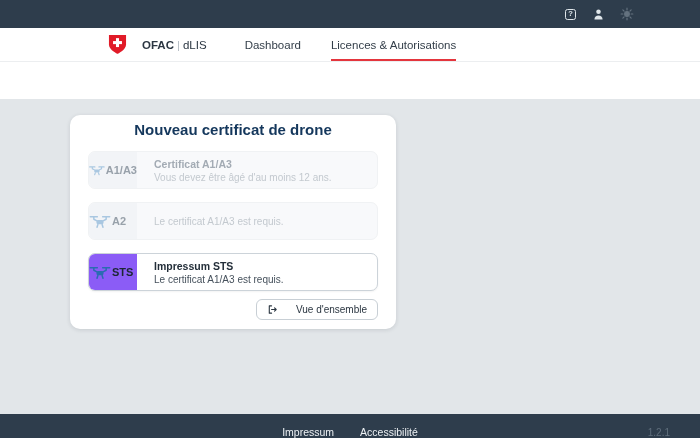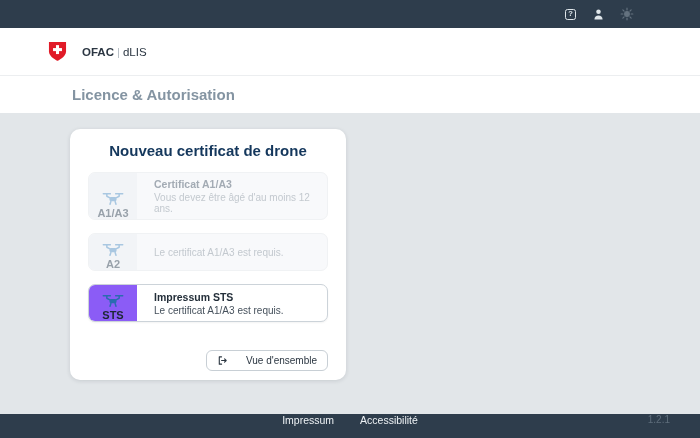--- a/index.html
+++ b/index.html
@@ -20,22 +20,22 @@
   .help-box {
     width:11px; height:11px; border:1.2px solid #dfe6ea; border-radius:2.5px;
     color:#dfe6ea; font-size:7.5px; font-weight:bold; line-height:1;
     display:flex; align-items:center; justify-content:center;
   }
   .tb-user { color:#dfe6ea; }
   .tb-sun { color:#64727f; }
 
   
   .header {
-    height:48px; background:#fff; flex:0 0 auto;
-    display:flex; align-items:center; padding-left:48px;
+    height:34px; background:#fff; flex:0 0 auto;
+    display:flex; align-items:center; padding-left:108px;
     border-bottom:1px solid #eceef0;
   }
   .brand { margin-left:15px; font-size:11.5px; color:#2b3642; white-space:nowrap; }
   .brand .org { font-weight:700; }
   .brand .sep { color:#b4bcc3; margin:0 3px; }
   .nav { display:flex; margin-left:38px; gap:30px; height:100%; align-items:stretch; }
   .nav-item {
     display:flex; align-items:center; position:relative;
     font-size:11.5px; color:#333e49; cursor:pointer; white-space:nowrap;
   }
@@ -49,42 +49,42 @@
     height:37px; background:#fff; flex:0 0 auto;
     display:flex; align-items:center; padding-left:72px; gap:9px;
   }
   .band .section { color:#8494a2; font-weight:700; font-size:15px; }
   .band .page    { color:#22303d; font-weight:700; font-size:15px; }
 
   
   .content { flex:1 1 auto; background:#e2e6e9; position:relative; }
 
   .card {
-    position:absolute; left:70px; top:16px; width:276px;
+    position:absolute; left:70px; top:16px; width:326px;
     background:#fff; border-radius:10px;
     box-shadow:0 1px 4px rgba(33,43,54,.14);
-    padding:11px 18px 9px;
+    padding:4px 18px 9px;
   }
   .card-title {
     text-align:center; font-size:15px; font-weight:700; color:#14375c;
     margin:2px 0 12px; line-height:18px;
   }
   .options { display:flex; flex-direction:column; gap:13px; }
   .option {
     display:flex; align-items:stretch; min-height:38px;
     border-radius:7px; overflow:hidden;
   }
   .option.disabled { background:#f8f9fb; border:1px solid #f0f2f4; }
   .option.enabled  {
     background:#fff; border:1px solid #ccd3d9; cursor:pointer;
     box-shadow:0 1px 2px rgba(0,0,0,.05);
   }
   .opt-badge {
     width:48px; flex:0 0 auto;
-    display:flex; flex-direction:column; align-items:center; justify-content:flex-end; gap:1px;
+    display:flex; align-items:center; justify-content:flex-start; gap:1px;
   }
   .option.disabled .opt-badge { background:#f2f4f7; }
   .option.enabled  .opt-badge { background:#8b5cf6; }
   .option.disabled .drone-icon { color:#a9c7e1; }
   .option.enabled  .drone-icon { color:#2a6cb0; }
   .badge-label { font-size:11px; font-weight:700; }
   .option.disabled .badge-label { color:#98a1aa; }
   .option.enabled  .badge-label { color:#1c2733; }
   .opt-text {
     flex:1; display:flex; flex-direction:column; justify-content:center;
@@ -97,28 +97,27 @@
   .option.enabled  .opt-title { color:#232e39; }
   .option.enabled  .opt-sub   { color:#46515c; }
 
   .card-actions { display:flex; justify-content:flex-end; margin-top:8px; }
   .btn {
     display:inline-flex; align-items:center; gap:18px;
     height:21px; padding:0 10px;
     background:#fff; border:1px solid #c8cfd5; border-radius:6px;
     font-size:10px; color:#2b3641; cursor:pointer;
     font-family:"Liberation Sans", sans-serif;
-    margin-top:20px;
   }
   .btn svg { color:#2b3641; }
 
   
   .footer {
     height:24px; background:#2e3d4c; flex:0 0 auto; position:relative;
-    display:flex; align-items:flex-start; justify-content:center; gap:26px;
+    display:flex; align-items:flex-end; justify-content:center; gap:26px;
   }
   .footer-link { color:#edf1f4; font-size:10.5px; cursor:pointer; white-space:nowrap; }
   .version { position:absolute; right:30px; color:#5e6d7b; font-size:10px; }
 </style>
 </head>
 <body>
 
 <div class="topbar">
   <div class="tb-btn">
     <span class="help-box">?</span>
@@ -140,25 +139,26 @@
 <div class="header">
   <svg width="19" height="21" viewBox="0 0 20 22">
     <path d="M1 1h18v10.2c0 5.4-9 9.6-9 9.6s-9-4.2-9-9.6Z" fill="#e11b28"></path>
     <rect x="8.4" y="4.3" width="3.2" height="9.4" fill="#fff"></rect>
     <rect x="5.3" y="7.4" width="9.4" height="3.2" fill="#fff"></rect>
   </svg>
   <div class="brand">
     <span class="org">OFAC</span><span class="sep">|</span><span class="app">dLIS</span>
   </div>
   <nav class="nav">
+    <div class="nav-item">Dashboard</div>
+    <div class="nav-item active">Licences &amp; Autorisations</div>
   </nav>
 </div>
 
 <div class="band">
-  <span class="section">Licence &amp; Autorisation</span>
 </div>
 
 <div class="content">
   <div class="card">
     <div class="card-title">Nouveau certificat de drone</div>
 
     <div class="options">
 
       <div class="option disabled">
         <div class="opt-badge">

